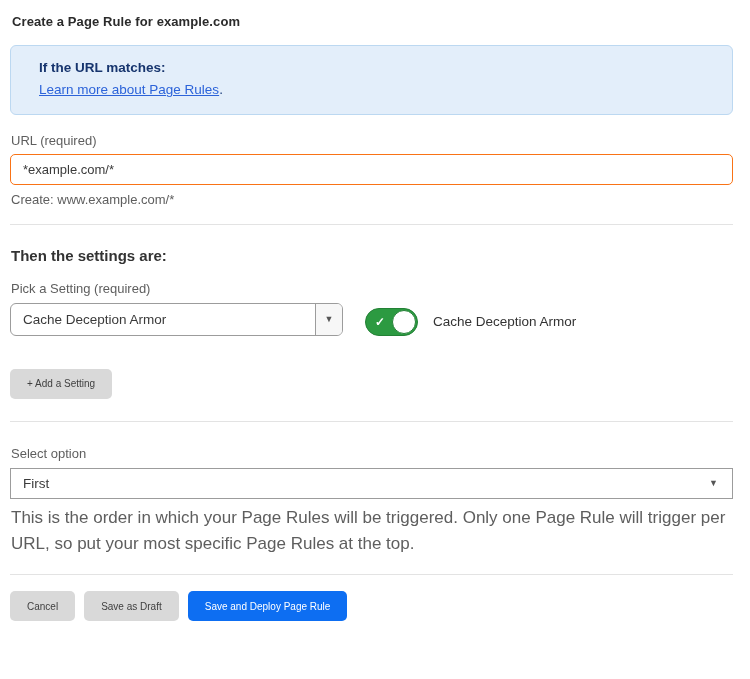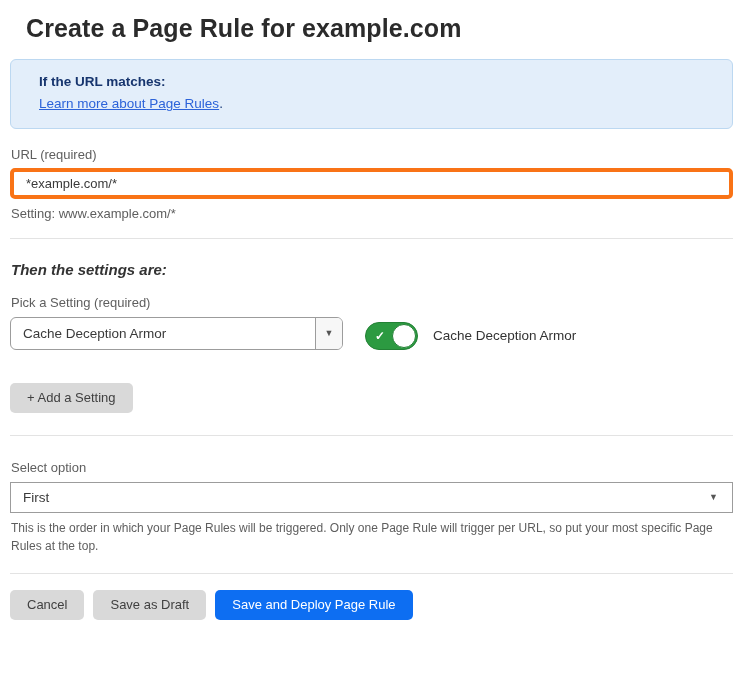--- a/index.html
+++ b/index.html
@@ -10,25 +10,25 @@
     width: 750px;
   }
   .container {
     width: 750px;
     min-height: 679px;
     padding: 12px 17px 24px 10px;
   }
 
   
   .page-title {
-    font-size: 25px;
+    font-size: 13px;
     font-weight: bold;
     color: #2b2b2b;
     letter-spacing: 0.1px;
-    margin: 2px 0 16px 16px;
+    margin: 2px 0 16px 2px;
   }
 
   
   .info-box {
     background: #e3eefa;
     border: 1px solid #bcd8f1;
     border-radius: 6px;
     padding: 11px 16px 12px 28px;
     font-size: 13.5px;
     line-height: 1.65;
@@ -55,42 +55,41 @@
   .field-hint {
     font-size: 13px;
     color: #5e5e5e;
     margin: 7px 0 0 1px;
   }
 
   
   .text-input {
     width: 100%;
     height: 31px;
-    border: 4px solid #f97316;
+    border: 1px solid #f97316;
     border-radius: 5px;
     padding: 0 12px;
     font-family: "Liberation Sans", sans-serif;
     font-size: 13px;
     color: #3a3a3a;
     background: #fff;
     outline: none;
   }
 
   .divider {
     border: none;
     border-top: 1px solid #e3e3e3;
     margin: 17px 0 0 0;
   }
 
   .section-heading {
     font-size: 15px;
     font-weight: bold;
     color: #333;
     margin: 22px 0 0 1px;
-    font-style: italic;
   }
 
   
   .setting-row {
     display: flex;
     align-items: flex-end;
     margin-top: 7px;
   }
   .dropdown {
     display: flex;
@@ -169,21 +168,21 @@
   
   .btn {
     display: inline-flex;
     align-items: center;
     justify-content: center;
     height: 30px;
     padding: 8px 17px;
     border: none;
     border-radius: 5px;
     font-family: "Liberation Sans", sans-serif;
-    font-size: 13px;
+    font-size: 10px;
     cursor: pointer;
     white-space: nowrap;
   }
   .btn-gray {
     background: #d9d9d9;
     color: #404040;
   }
   .btn-blue {
     background: #0d6ef2;
     color: #ffffff;
@@ -200,21 +199,21 @@
     border: 1px solid #9c9c9c;
     border-radius: 0;
     background: #fff;
     padding: 0 14px 0 12px;
     margin-top: 7px;
     font-size: 13.5px;
     color: #3a3a3a;
     cursor: pointer;
   }
   .order-help {
-    font-size: 12px;
+    font-size: 17px;
     color: #5e5e5e;
     line-height: 1.55;
     margin: 6px 0 0 1px;
     max-width: 720px;
   }
 
   .actions-row {
     display: flex;
     gap: 9px;
     margin-top: 16px;
@@ -227,21 +226,21 @@
 
   <h1 class="page-title">Create a Page Rule for example.com</h1>
 
   <div class="info-box">
     <div class="info-heading">If the URL matches:</div>
     <div><a class="info-link">Learn more about Page Rules</a><span>.</span></div>
   </div>
 
   <div class="field-label">URL (required)</div>
   <input class="text-input" type="text" value="*example.com/*" style="">
-  <div class="field-hint">Setting: www.example.com/*</div>
+  <div class="field-hint">Create: www.example.com/*</div>
 
   <hr class="divider">
 
   <div class="section-heading">Then the settings are:</div>
 
   <div class="field-label" style="margin-top:17px;">Pick a Setting (required)</div>
 
   <div class="setting-row">
     <div class="dropdown">
       <div class="dropdown-value">Cache Deception Armor</div>

